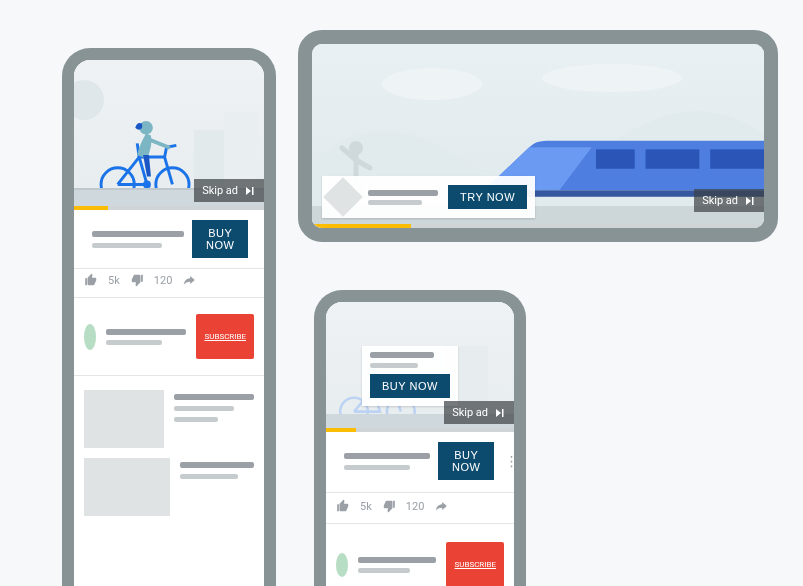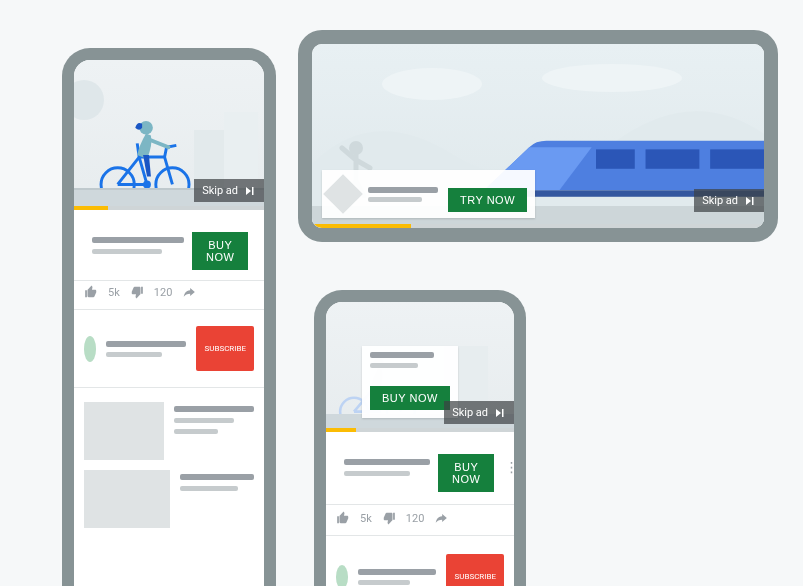--- a/index.html
+++ b/index.html
@@ -39,29 +39,29 @@
     align-items: center;
     gap: 6px;
     cursor: pointer;
   }
   .skip svg { width: 12px; height: 12px; fill: #fff; }
   .progress { position: absolute; left:0; right:0; bottom:0; height:4px; background:#cfd5d7; }
   .progress .played { height:100%; background:#fbbc04; width:18%; }
   .progress .buffer { height:100%; background:#9aa0a6; width:40%; position:absolute; top:0; left:0; z-index:-1;}
   .btn {
     display:inline-flex; align-items:center; justify-content:center;
-    background:#15803d; color:#fff; font-size:11px; letter-spacing:.5px;
-    font-weight:500; padding:7px 14px; cursor:pointer; border:none;margin-top:12px;
+    background:#0c4a6e; color:#fff; font-size:11px; letter-spacing:.5px;
+    font-weight:500; padding:7px 14px; cursor:pointer; border:none;
   }
   .chip-yellow { background:#fbbc04; height:8px; width:38px; border-radius:1px; }
   .line { background:#c6cbcd; border-radius:2px; height:6px; }
   .line.sm { height:5px; }
   .line.dk { background:#9aa0a6; }
   .thumb { background:#dfe3e4; }
-  .sub { background:#ea4335; color:#fff; font-size:8px; padding:18px 8px; border-radius:2px; }
+  .sub { background:#ea4335; color:#fff; font-size:8px; padding:18px 8px; border-radius:2px;text-decoration:underline; }
   
   #phoneA { top:48px; left:62px; width:214px; height:538px; }
   #phoneA .video { position:relative; height:150px; background:linear-gradient(#eef2f4,#e7ecee); }
   #phoneA .ground { position:absolute; left:0; right:0; bottom:0; height:22px; background:#cfd8dc; border-top:2px solid #bfc9cd;}
   #phoneA .row1 { display:flex; align-items:center; padding:10px 10px 6px; gap:8px;}
   #phoneA .row1 .info { flex:1; display:flex; flex-direction:column; gap:6px;}
   #phoneA .stats { padding:0 10px; display:flex; align-items:center; gap:10px; color:#9aa0a6; font-size:11px;}
   #phoneA .stats svg{ width:14px; height:14px; fill:#9aa0a6;}
   #phoneA .creator { display:flex; align-items:center; padding:12px 10px; gap:10px;}
   #phoneA .avatar { width:26px; height:26px; border-radius:50%; background:#b8ddc5;}

